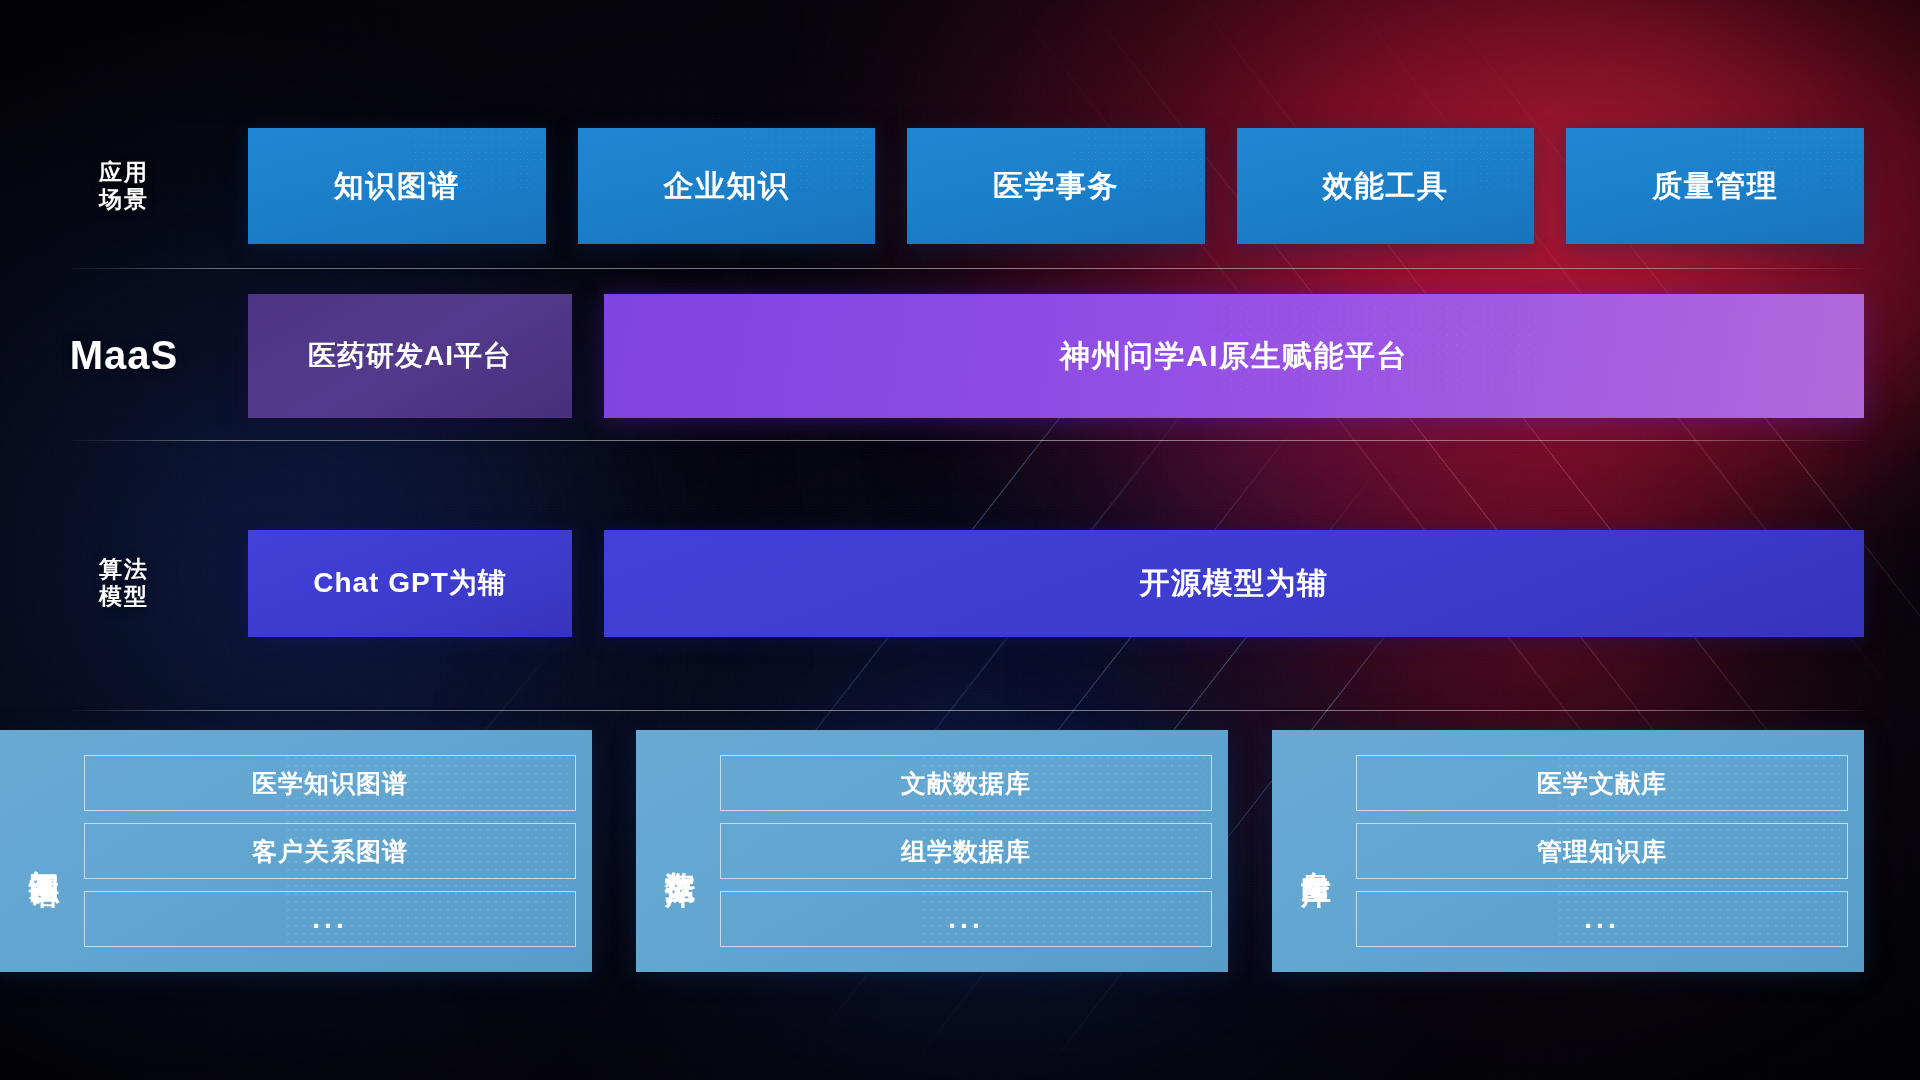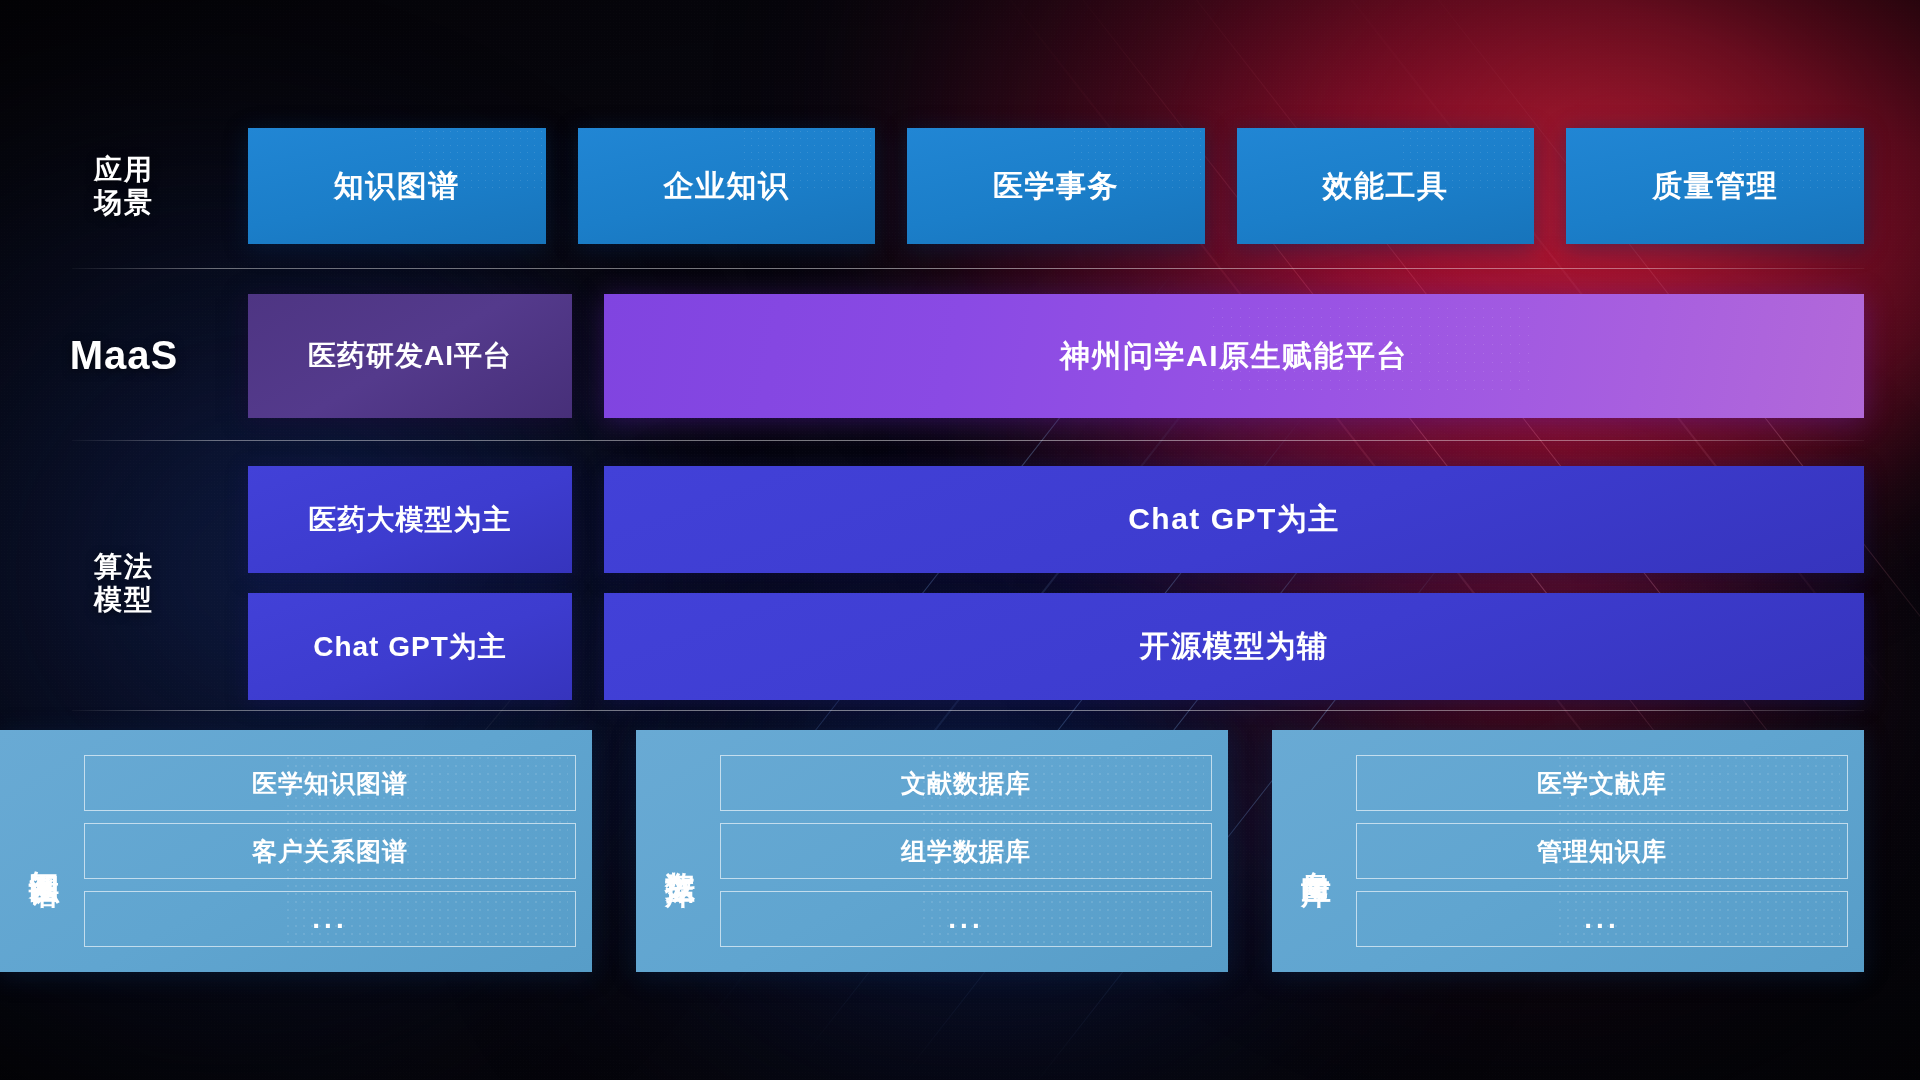--- a/index.html
+++ b/index.html
@@ -105,21 +105,21 @@
     left:0; right:0;
     display:flex;
     align-items:center;
   }
   .row-label {
     width:248px;
     flex:0 0 248px;
     text-align:center;
     color:#ffffff;
     font-weight:bold;
-    font-size:28px;
+    font-size:23px;
     line-height:1.18;
     letter-spacing:2px;
     white-space:pre-line;
     text-shadow:0 2px 10px rgba(0,0,0,.55);
   }
   .row-label.latin { font-size:40px; letter-spacing:1px; }
   .row-body { flex:1 1 auto; display:flex; }
 
   .divider {
     position:absolute;
@@ -313,29 +313,21 @@
   </div>
 
   <div class="divider" style="top:440px;"></div>
 
   <div class="row" id="row-algo">
     <div class="row-label">算法
 模型</div>
     <div class="row-body">
       <div class="algo-line">
         <div class="algo-left">
-          <span>医药大模型为主</span>
-        </div>
-        <div class="algo-right">
-          <span>Chat GPT为主</span>
-        </div>
-      </div>
-      <div class="algo-line">
-        <div class="algo-left">
-          <span>Chat GPT为主</span>
+          <span>Chat GPT为辅</span>
         </div>
         <div class="algo-right">
           <span>开源模型为辅</span>
         </div>
       </div>
     </div>
   </div>
 
   <div class="divider" style="top:710px;"></div>
 

